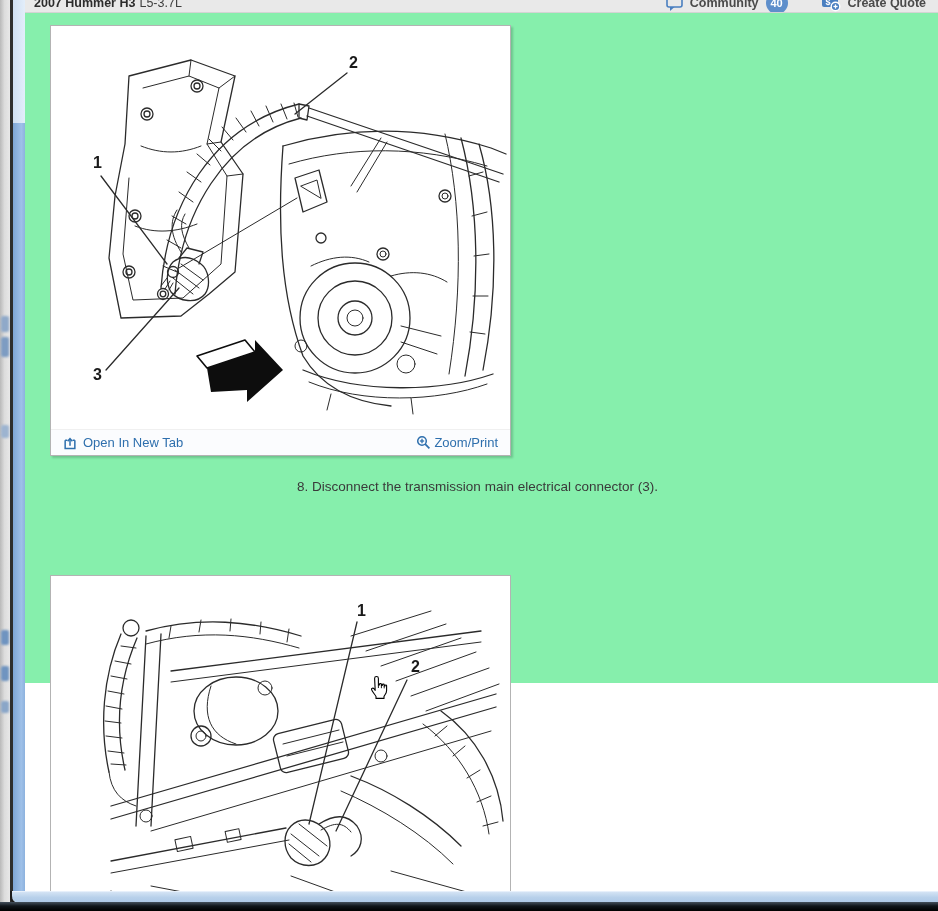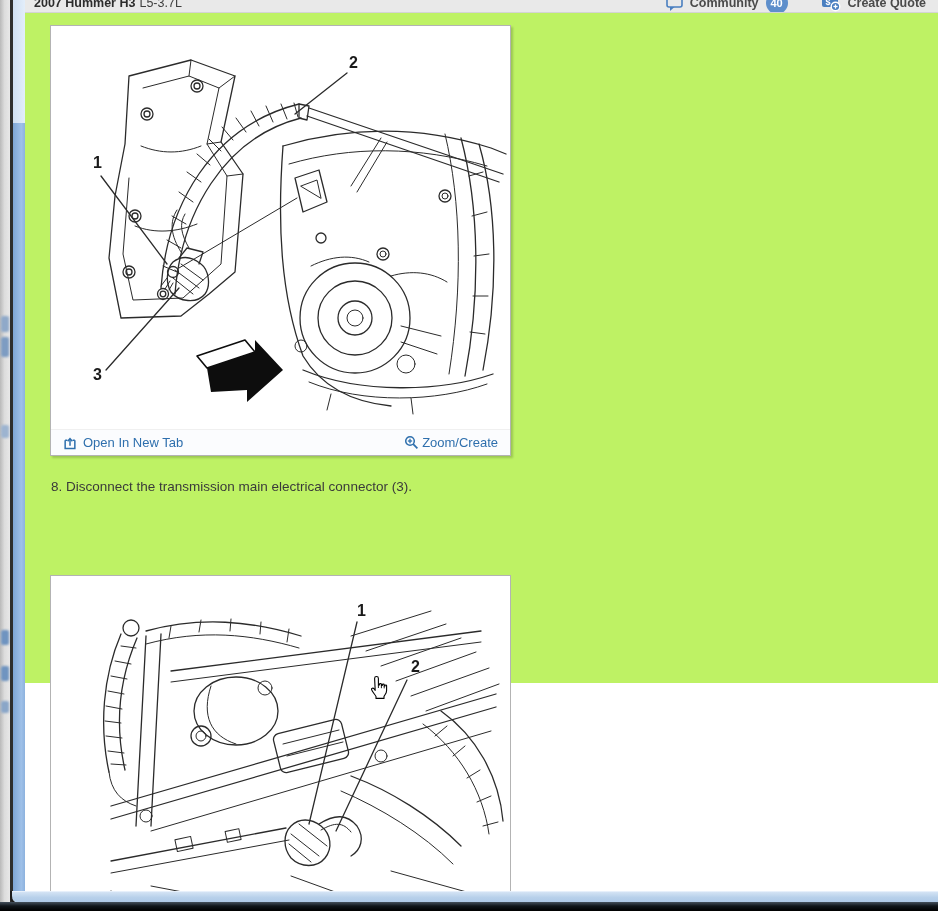--- a/index.html
+++ b/index.html
@@ -9,21 +9,21 @@
   
   .bg-window-strip { position: absolute; left: 0; top: 0; width: 10px; height: 902px;
     background: linear-gradient(to right, #b9b9b9, #dcdcdc 45%, #e8e8e8); }
   .smudge { position: absolute; left: 1px; width: 8px; border-radius: 2px; filter: blur(1.2px); }
   .dark-edge-line { position: absolute; left: 10px; top: 0; width: 3px; height: 902px; background: #2e2e2e; }
   .blue-border { position: absolute; left: 13px; top: 0; width: 12px; height: 893px; }
   .blue-border .top-part { height: 123px; background: linear-gradient(to right, #cfdff2, #e3eefa); }
   .blue-border .bottom-part { height: 770px; background: linear-gradient(to right, #7ea6d6, #9ec0e8 70%, #8db2de); }
 
   
-  .viewport { position: absolute; left: 25px; top: 0; width: 913px; height: 683px; background: #bef264; }
+  .viewport { position: absolute; left: 25px; top: 0; width: 913px; height: 683px; background: #86efac; }
 
   
   .page-header { position: relative; height: 13px; background: #e9e9e9; border-bottom: 1px solid #d4d4d4; overflow: hidden; }
   .header-row { position: absolute; left: 0; right: 0; top: -9px; height: 24px; display: flex; align-items: center; padding: 0 12px 0 9px; }
   .page-title { font-size: 12.5px; font-weight: bold; color: #2c2c2c; white-space: nowrap; }
   .page-title .engine { font-weight: normal; color: #3e3e3e; margin-left: 4px; }
   .hdr-right { margin-left: auto; display: flex; align-items: center; gap: 7px; }
   .hdr-label { font-size: 12.5px; font-weight: bold; color: #4a4a4a; white-space: nowrap; }
   .count-badge { width: 22px; height: 22px; border-radius: 50%; background: #5e8fcb; color: #fff;
     font-size: 11px; font-weight: bold; display: flex; align-items: center; justify-content: center; }
@@ -42,22 +42,22 @@
 
   
   .fig-art path, .fig-art line, .fig-art circle, .fig-art ellipse, .fig-art polygon, .fig-art rect {
     stroke: #2b2b2b; fill: none; stroke-width: 1.3; stroke-linecap: round; stroke-linejoin: round; }
   .fig-art .callout { fill: #1a1a1a; stroke: none; font: bold 16px "Liberation Sans", sans-serif; }
   .fig-art .thin { stroke-width: 1; }
   .fig-art .solid-black { fill: #0d0d0d; stroke: none; }
   .fig-art .white-face { fill: #fff; stroke: #0d0d0d; stroke-width: 1.6; }
 
   
-  .steps { position: absolute; left: 22px; top: 477px; width: 845px;
-    font-size: 13.5px; line-height: 20px; color: #3a3a3a; }
+  .steps { position: absolute; left: 28px; top: 477px; width: 845px;
+    font-size: 13.5px; line-height: 20px; color: #3a3a3a; text-align: center; }
   .step-line { text-indent: 4px; }
   .text-link { color: #3277b8; cursor: pointer; }
 
   
   .hand-cursor { position: absolute; left: 344px; top: 675px; pointer-events: none; z-index: 40; }
   .hand-cursor path { fill: #fff; stroke: #000; stroke-width: 1.1; stroke-linejoin: round; }
   .hand-cursor line { stroke: #000; stroke-width: 0.9; }
 
   
   .bottom-blue { position: absolute; left: 12px; right: 0; top: 891px; height: 12px; z-index: 50;
@@ -200,21 +200,21 @@
           </svg>
           <span>Open In New Tab</span>
         </span>
         <span class="fig-link right">
           <svg width="15" height="15" viewBox="0 0 14 14">
             <circle cx="5.6" cy="5.6" r="4" fill="none" stroke="#2e6fad" stroke-width="1.4"></circle>
             <line x1="8.6" y1="8.6" x2="12.5" y2="12.5" stroke="#2e6fad" stroke-width="1.6"></line>
             <line x1="3.6" y1="5.6" x2="7.6" y2="5.6" stroke="#2e6fad" stroke-width="1.2"></line>
             <line x1="5.6" y1="3.6" x2="5.6" y2="7.6" stroke="#2e6fad" stroke-width="1.2"></line>
           </svg>
-          <span>Zoom/Create</span>
+          <span>Zoom/Print</span>
         </span>
       </div>
     </div>
 
     <div class="steps">
       <div class="step-line">8. Disconnect the transmission main electrical connector (3).</div>
     </div>
 
     <div class="fig-box fig2">
       <svg class="fig-art" width="459" height="329" viewBox="0 0 459 329">

